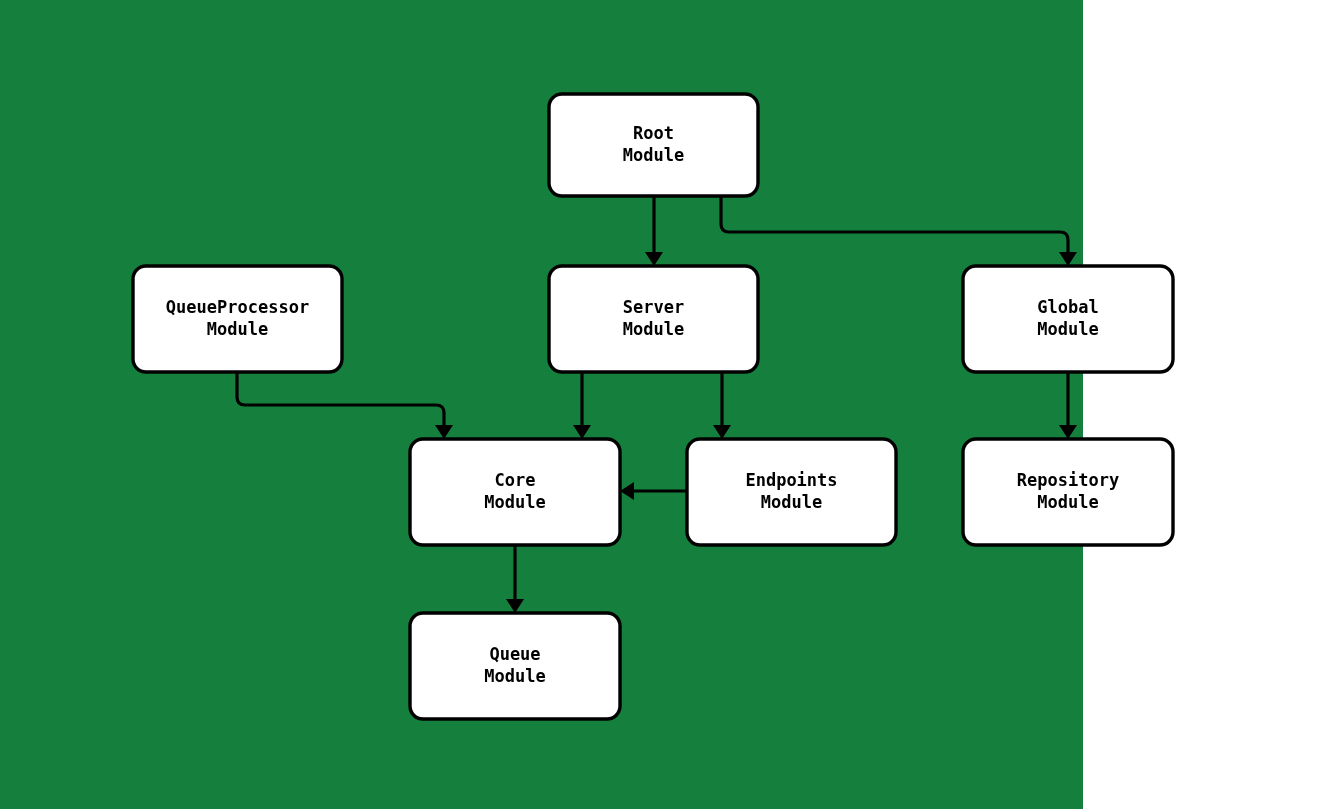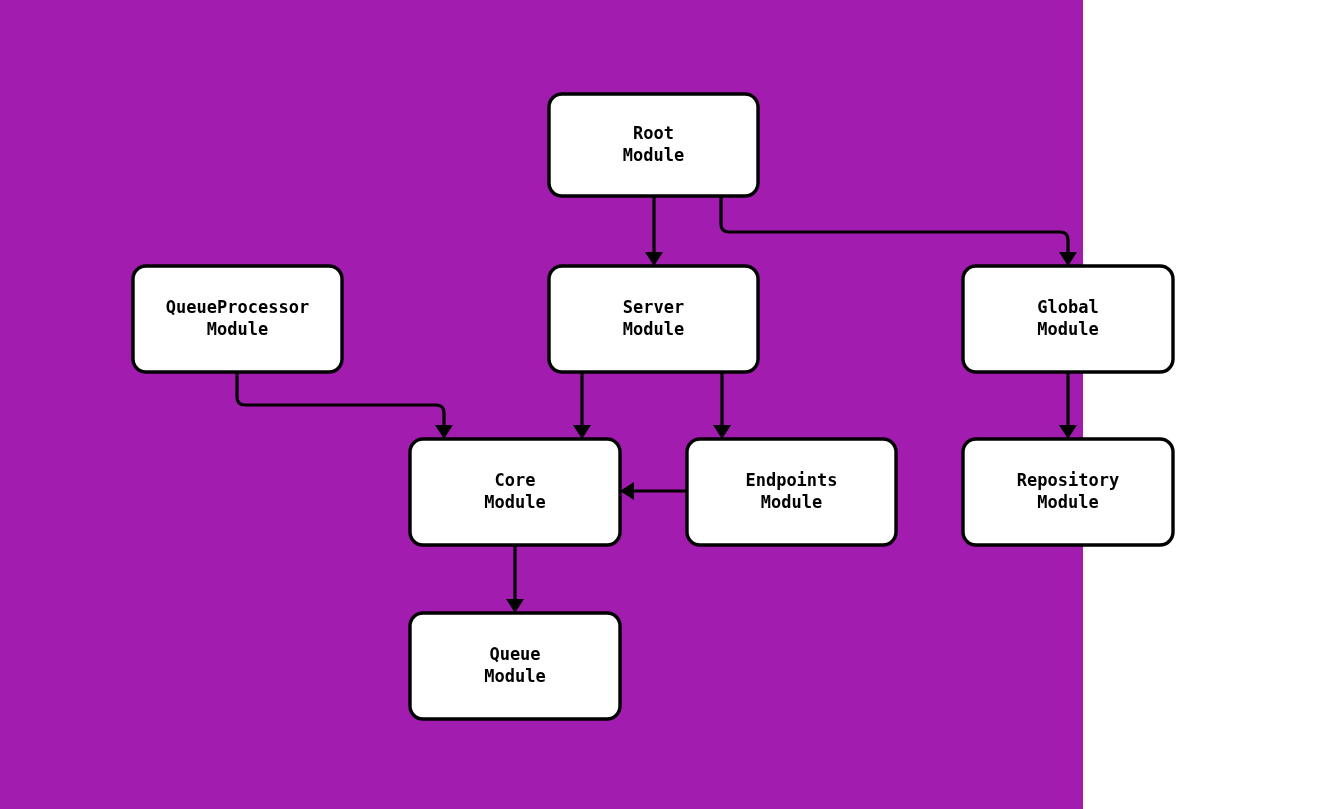--- a/index.html
+++ b/index.html
@@ -11,21 +11,21 @@
   body {
     width: 1337px;
     height: 809px;
     overflow: hidden;
     font-family: "DejaVu Sans Mono", "Liberation Mono", monospace;
   }
   #diagram-canvas {
     position: relative;
     width: 1083px;
     height: 809px;
-    background: #a21caf;
+    background: #15803d;
   }
   svg.diagram-svg {
     display: block;
     width: 1337px;
     height: 809px;
   }
   .node-box {
     fill: #ffffff;
     stroke: #000000;
     stroke-width: 3.4;

